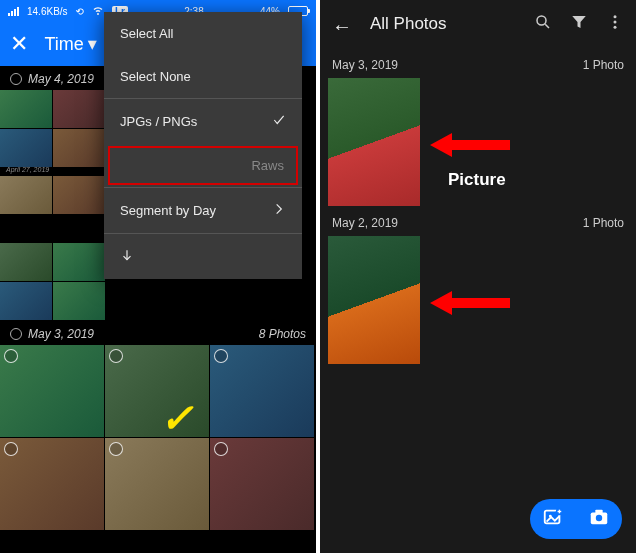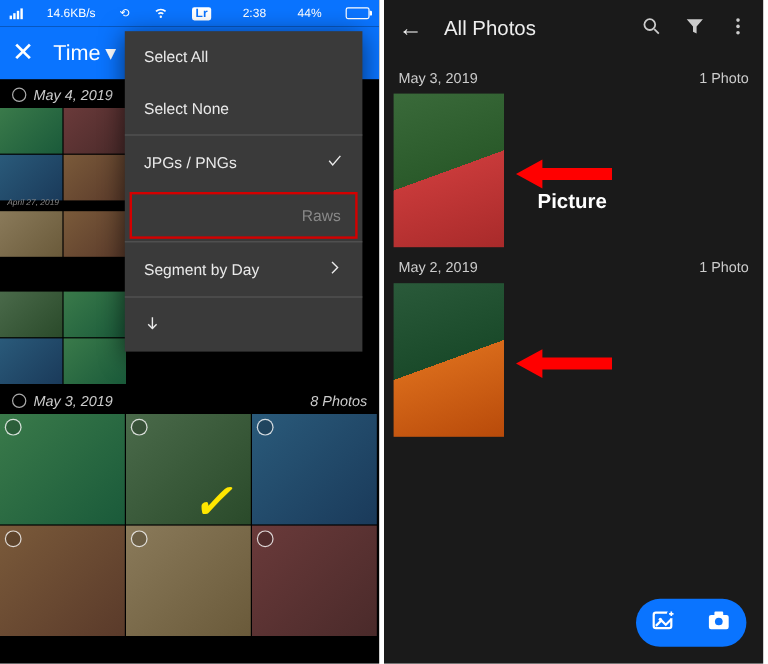--- a/index.html
+++ b/index.html
@@ -3,37 +3,37 @@
 <meta charset="utf-8">
 <style>
   * { box-sizing: border-box; margin: 0; padding: 0; font-family: -apple-system, Helvetica, Arial, sans-serif; }
   body { background: #fff; width: 640px; height: 553px; display: flex; gap: 4px; }
   .phone { position: relative; height: 553px; background: #000; overflow: hidden; }
   .phone-left { width: 316px; }
   .phone-right { width: 316px; background: #1a1a1a; }
 
   
   .status-bar { height: 22px; background: #0a74ff; color: #fff; display: flex; align-items: center; padding: 0 8px; font-size: 10px; justify-content: space-between; }
-  .status-left, .status-right { display: flex; align-items: center; gap: 20px; }
+  .status-left, .status-right { display: flex; align-items: center; gap: 8px; }
   .signal-bars { display: inline-flex; align-items: flex-end; gap: 1px; }
   .signal-bars span { width: 2px; background: #fff; }
   .signal-bars span:nth-child(1){height:3px}.signal-bars span:nth-child(2){height:5px}.signal-bars span:nth-child(3){height:7px}.signal-bars span:nth-child(4){height:9px}
   .wifi-icon svg { width: 12px; height: 12px; fill: #fff; }
   .battery { width: 20px; height: 10px; border: 1px solid #fff; border-radius: 2px; position: relative; }
   .battery::after { content:''; position:absolute; right:-3px; top:2px; width:2px; height:4px; background:#fff; border-radius:0 1px 1px 0;}
   .battery-fill { background:#fff; height:100%; width:44%; }
 
   
   .app-header { height: 44px; background: #0a74ff; color: #fff; display: flex; align-items: center; padding: 0 10px; font-size: 18px; }
   .app-header .close { font-size: 22px; margin-right: 16px; font-weight: 300; }
   .app-header .title { font-weight: 400; }
   .chevdown { margin-left: 4px; }
 
   
-  .dropdown { position: absolute; top: 26px; left: 104px; width: 198px; background: #3a3a3a; box-shadow: 0 4px 20px rgba(0,0,0,0.6); z-index: 20; }
+  .dropdown { position: absolute; top: 12px; left: 104px; width: 198px; background: #3a3a3a; box-shadow: 0 4px 20px rgba(0,0,0,0.6); z-index: 20; }
   .dropdown .item { padding: 14px 16px; color: #eaeaea; font-size: 13px; display: flex; justify-content: space-between; align-items: center; }
   .dropdown .item.sep { border-top: 1px solid #555; }
   .dropdown .item.raws { border: 2px solid #d40000; color: #888; margin: 2px 4px; padding: 10px 12px; justify-content: flex-end; }
   .check svg, .arrow-r svg, .arrow-d svg { width: 14px; height: 14px; stroke: #eaeaea; fill: none; stroke-width: 2; }
 
   
   .grid-area { position: absolute; top: 66px; left: 0; right: 0; bottom: 0; overflow: hidden; font-style: italic; }
   .date-header { display: flex; justify-content: space-between; align-items: center; color: #ccc; font-size: 12px; padding: 6px 10px 4px; }
   .date-header .ring { width:12px; height:12px; border:1.5px solid #aaa; border-radius:50%; margin-right:6px; }
   .date-header .dl { display:flex; align-items:center; }
@@ -59,21 +59,21 @@
   .r-icons { display: flex; gap: 18px; }
   .r-icons svg { width: 18px; height: 18px; fill: #ccc; }
 
   .r-date-row { display:flex; justify-content:space-between; color:#ccc; font-size:12px; padding: 10px 12px 6px; }
   .r-thumb { width: 92px; height: 128px; margin-left: 8px; background: linear-gradient(160deg,#3a6a3a 0%, #2a5a2a 50%, #c83a3a 50%, #a82a2a 100%); position: relative; }
   .r-thumb.t2 { background: linear-gradient(160deg,#2a5a3a 0%, #1a4a2a 50%, #d86a1a 50%, #b84a0a 100%); }
 
   
   .arrow-red { position:absolute; color:#ff0000; font-weight:bold; }
   .arrow-svg { fill:#ff0000; }
-  .label-txt { position:absolute; color:#fff; font-size:17px; font-weight:700; }
+  .label-txt { position:absolute; color:#fff; font-size:17px; font-weight:700;margin-top:12px; }
 
   
   .fab { position:absolute; bottom:14px; right:14px; width:92px; height:40px; background:#0a74ff; border-radius:22px; display:flex; align-items:center; justify-content:space-around; }
   .fab svg { width:22px; height:22px; fill:#fff; }
 </style>
 </head>
 <body>
 
 <div class="phone phone-left">
 

